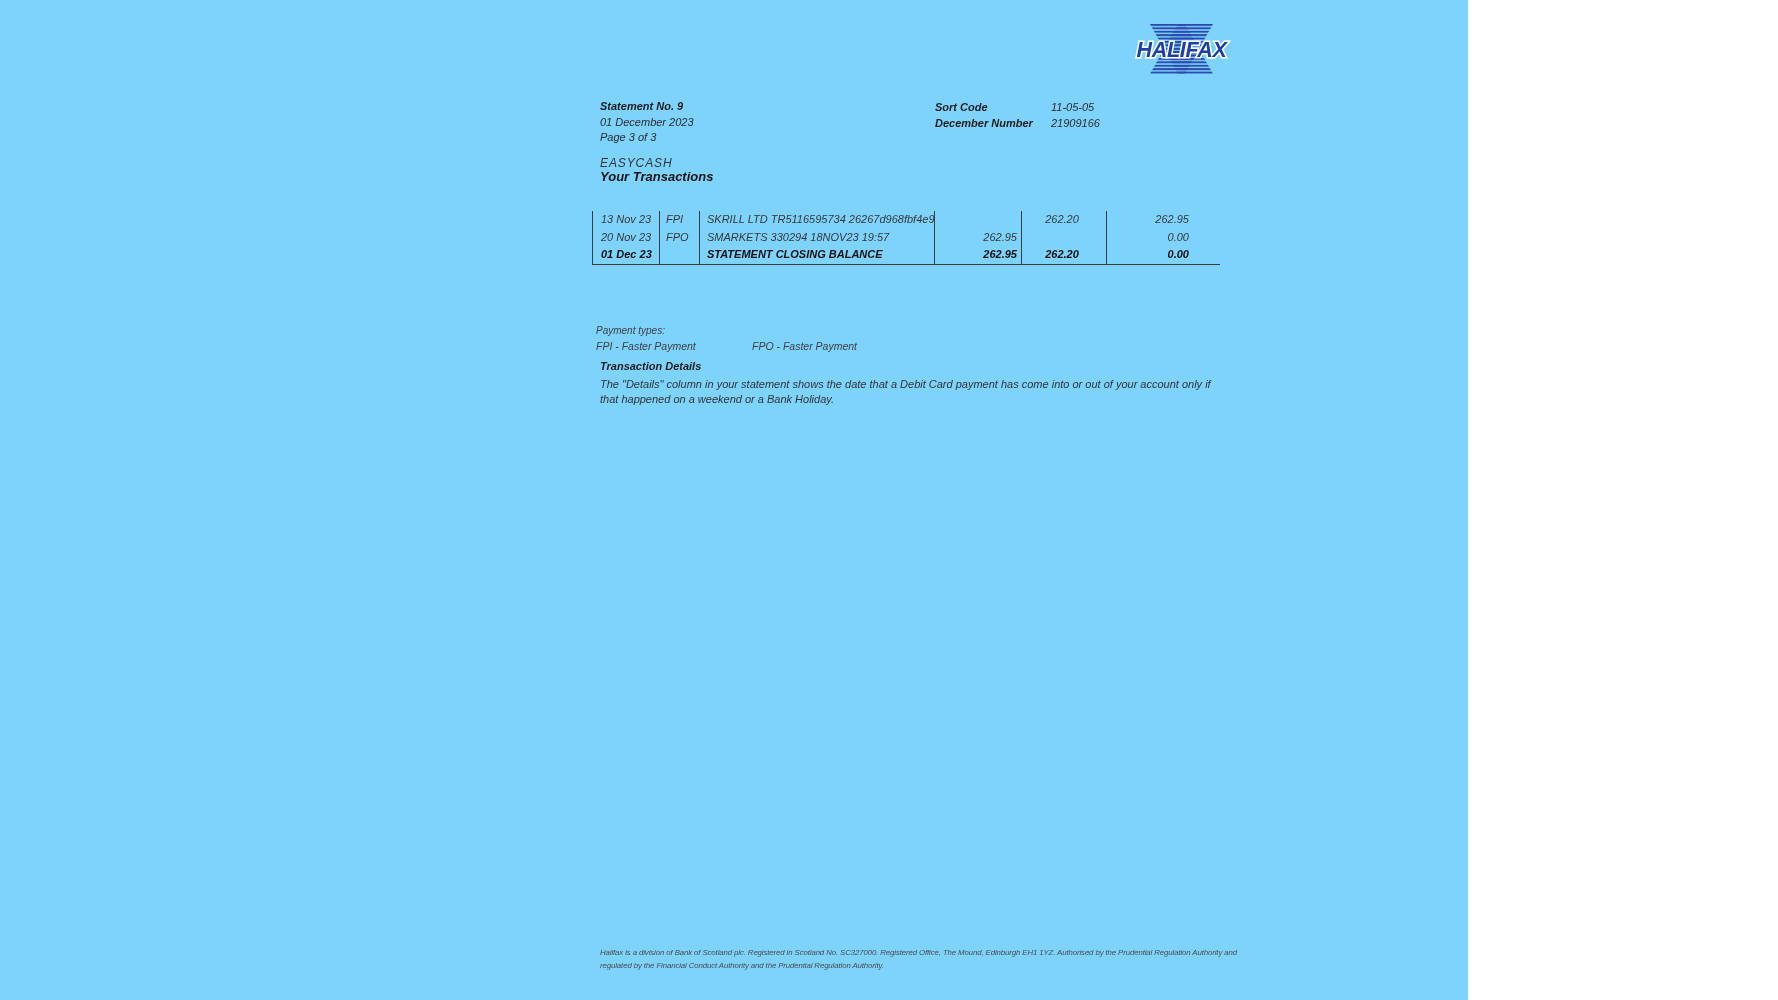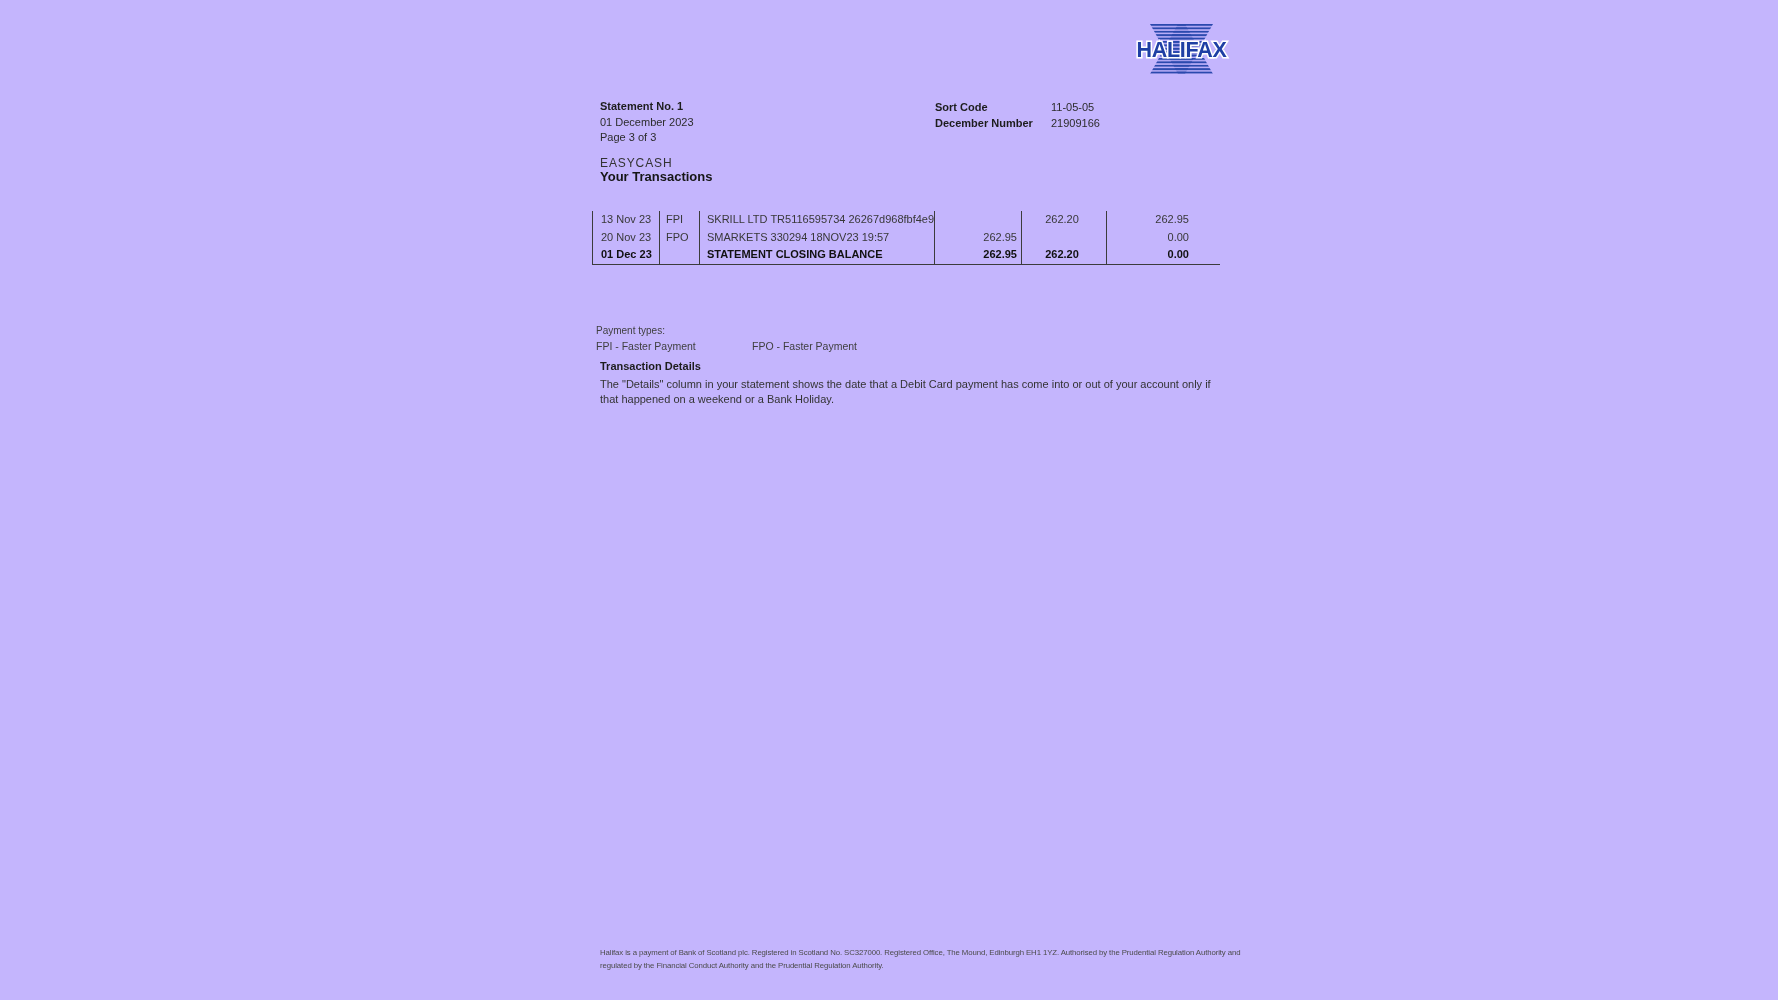--- a/index.html
+++ b/index.html
@@ -1,23 +1,24 @@
 <!DOCTYPE html>
 <html><head>
 <meta charset="utf-8">
 <style>
   * { margin: 0; padding: 0; box-sizing: border-box; }
   html, body { background: #ffffff; }
   body { font-family: "Liberation Sans", sans-serif; color: #222; }
   .page {
     position: relative;
-    width: 1778px;
+    width: 1468px;
     height: 1000px;
-    background: #c4b5fd;
+    background: #7dd3fc;
     overflow: hidden;
+    font-style: italic;
   }
   
   .logo { position: absolute; left: 1128px; top: 24px; width: 107px; height: 50px; }
   
   .stmt-meta { position: absolute; left: 600px; top: 99px; font-size: 11px; line-height: 15.5px; color: #2c2c2c; }
   .stmt-meta .b { font-weight: 700; color: #1d1d1d; }
   .acct-meta { position: absolute; left: 935px; top: 100px; font-size: 11px; line-height: 15.5px; }
   .acct-meta .row { display: flex; }
   .acct-meta .lbl { width: 116px; font-weight: 700; color: #1d1d1d; }
   .acct-meta .val { color: #2c2c2c; }
@@ -70,21 +71,21 @@
           <rect width="4" height="1.9" fill="#2b49ae"></rect>
         </pattern>
       </defs>
       <polygon points="22,0 57,0 85,50 50,50" fill="url(#hstripe)"></polygon>
       <polygon points="50,0 85,0 57,50 22,50" fill="url(#hstripe)"></polygon>
       <text x="53.5" y="33" text-anchor="middle" font-family="Liberation Sans, sans-serif" font-size="21.5" font-weight="bold" fill="#1e3fa4" stroke="#ffffff" stroke-width="3" paint-order="stroke" letter-spacing="-0.3">HALIFAX</text>
     </svg>
   </div>
 
   <div class="stmt-meta">
-    <div class="b">Statement No. 1</div>
+    <div class="b">Statement No. 9</div>
     <div>01 December 2023</div>
     <div>Page 3 of 3</div>
   </div>
 
   <div class="acct-meta">
     <div class="row">
       <span class="lbl">Sort Code</span>
       <span class="val">11-05-05</span>
     </div>
     <div class="row">
@@ -126,15 +127,15 @@
       </div>
   </div>
 
   <div class="pay-types-label">Payment types:</div>
   <div class="pay-type-fpi">FPI - Faster Payment</div>
   <div class="pay-type-fpo">FPO - Faster Payment</div>
 
   <div class="txd-title">Transaction Details</div>
   <div class="txd-body">The "Details" column in your statement shows the date that a Debit Card payment has come into or out of your account only if that happened on a weekend or a Bank Holiday.</div>
 
-  <div class="footer">Halifax is a payment of Bank of Scotland plc. Registered in Scotland No. SC327000. Registered Office, The Mound, Edinburgh EH1 1YZ. Authorised by the Prudential Regulation Authority and regulated by the Financial Conduct Authority and the Prudential Regulation Authority.</div>
+  <div class="footer">Halifax is a division of Bank of Scotland plc. Registered in Scotland No. SC327000. Registered Office, The Mound, Edinburgh EH1 1YZ. Authorised by the Prudential Regulation Authority and regulated by the Financial Conduct Authority and the Prudential Regulation Authority.</div>
 
 </div>
 
 </body></html>

